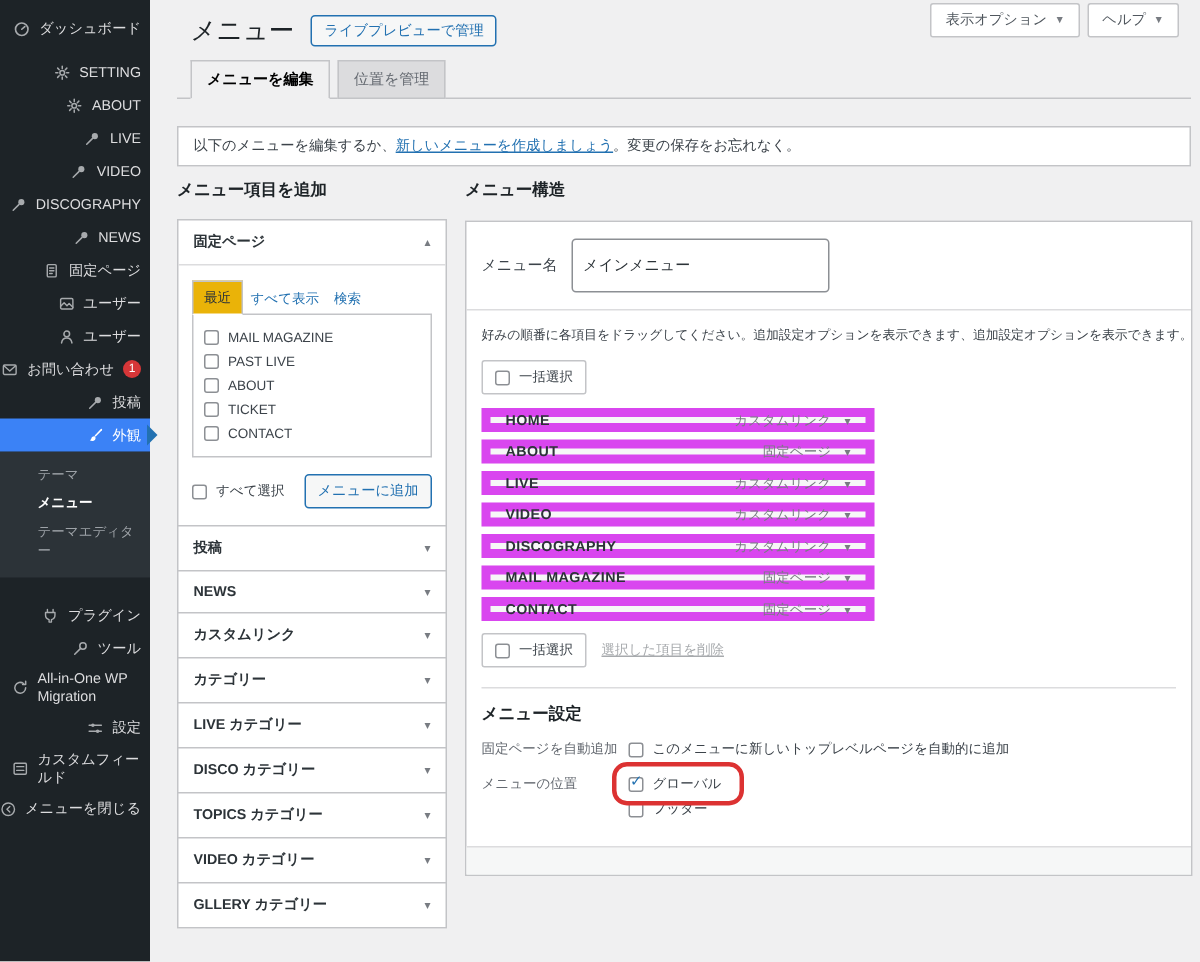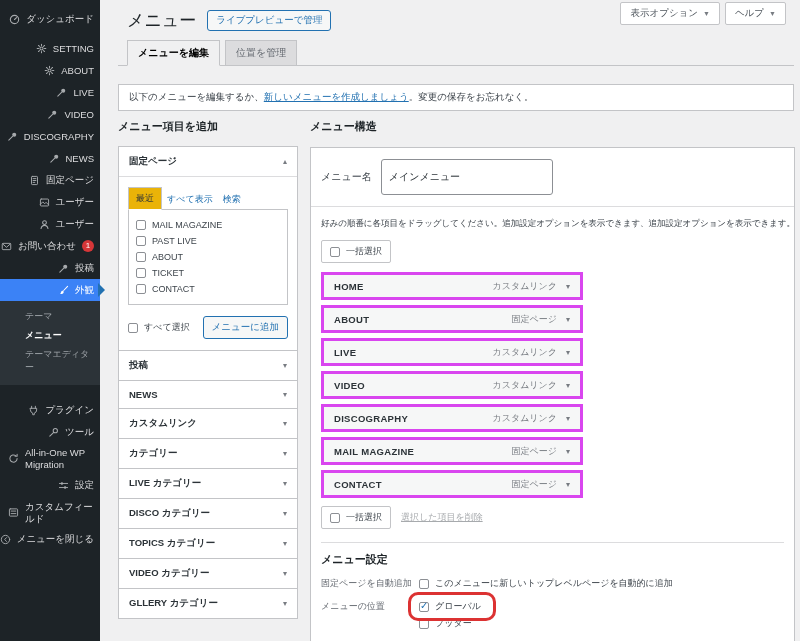--- a/index.html
+++ b/index.html
@@ -82,22 +82,22 @@
   .menu-card { background:#fff; border:1px solid #c3c4c7; }
   .name-row { display:flex; align-items:center; gap:9px; padding:11px 10px;
               border-bottom:1px solid #dcdcde; font-size:10px; color:#3c434a; }
   .name-input { width:172px; height:36px; border:1px solid #8c8f94; border-radius:3px;
                 padding:2px 7px; font-size:10px; color:#2c3338; font-family:inherit; background:#fff; }
   .card-body { padding:8px 10px 10px; }
   .instruction { font-size:8.6px; color:#3c434a; margin:3px 0 10px; white-space:nowrap; letter-spacing:-.1px; }
   .bulk-box { display:inline-flex; align-items:center; gap:6px; border:1px solid #c3c4c7;
               background:#fff; padding:4px 8px; font-size:9px; border-radius:2px; color:#3c434a; cursor:pointer; }
   .menu-items { margin-top:9px; width:262px; }
-  .mi { display:flex; align-items:center; background:#f6f7f7; border:3px solid #d946ef;
-        padding:0 10px; height:28px; margin-bottom:5px; font-size:9.5px; cursor:move; }
+  .mi { display:flex; align-items:center; background:#f6f7f7; border:6px solid #d946ef;
+        padding:0 10px; height:16px; margin-bottom:5px; font-size:9.5px; cursor:move; }
   .mi-name { color:#2c3338; font-weight:600; letter-spacing:.3px; }
   .mi-type { margin-left:auto; color:#787c82; font-size:9px; }
   .mi-arrow { color:#787c82; font-size:8px; margin-left:9px; cursor:pointer; }
   .bulk-row { display:flex; align-items:center; gap:10px; margin-top:8px; }
   .del-selected { font-size:9px; color:#a7aaad; text-decoration:underline; cursor:default; }
 
   .settings { border-top:1px solid #dcdcde; margin-top:13px; padding-top:9px; }
   .settings h3 { font-size:11px; font-weight:bold; color:#1d2327; margin-bottom:8px; }
   .set-row { display:flex; font-size:9px; color:#646970; margin-bottom:6px; }
   .set-label { flex:0 0 98px; padding-top:2px; }

